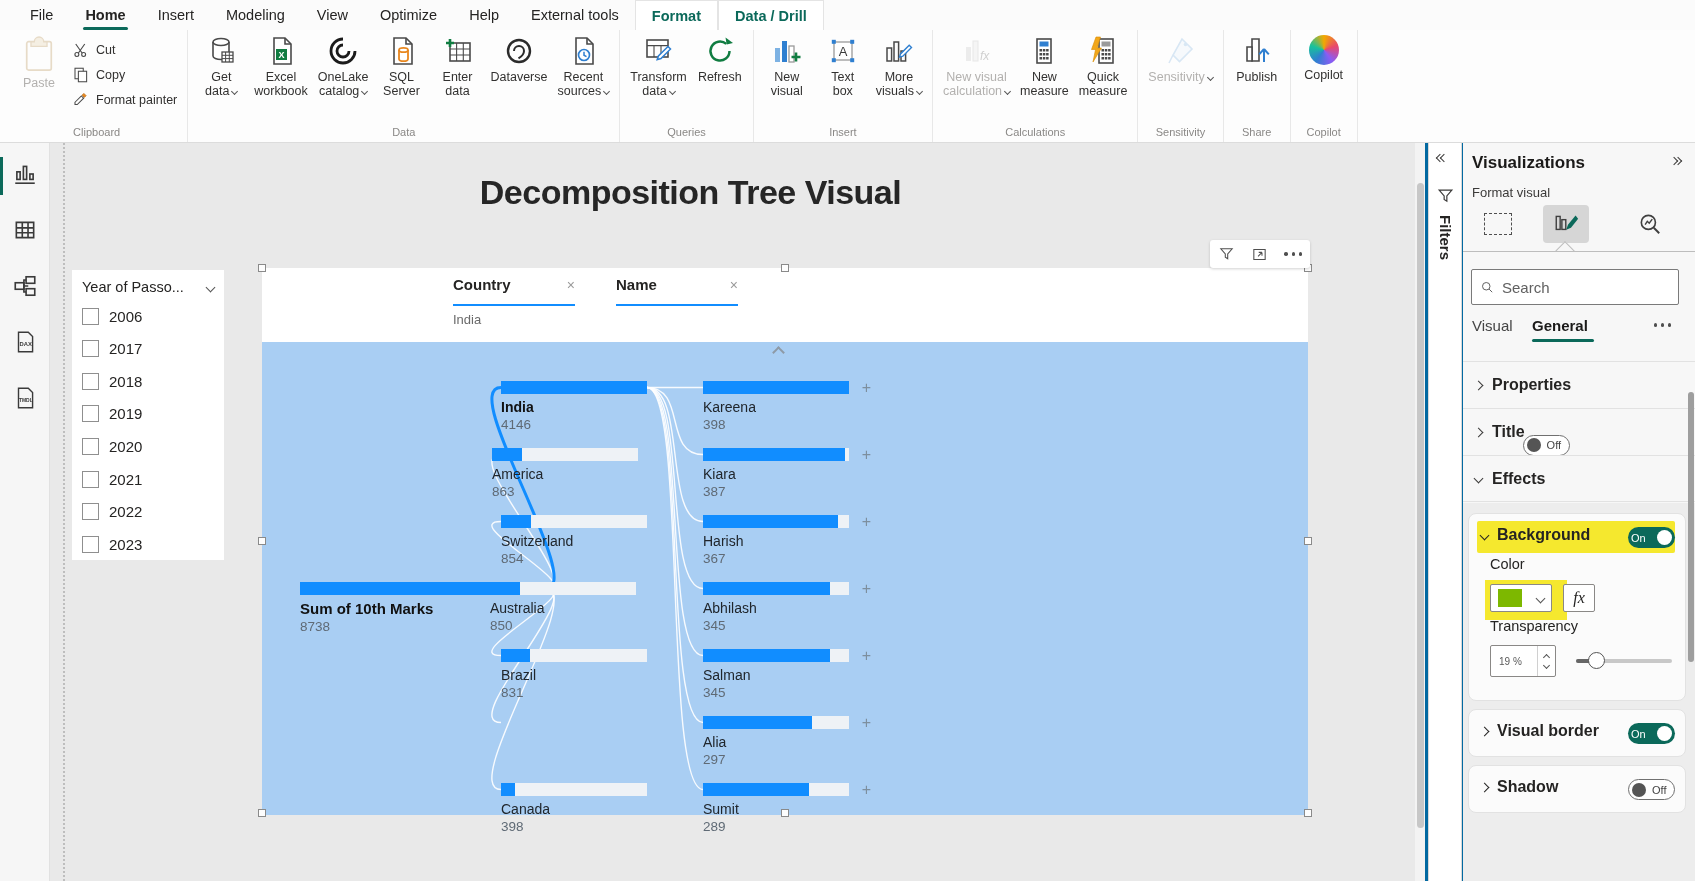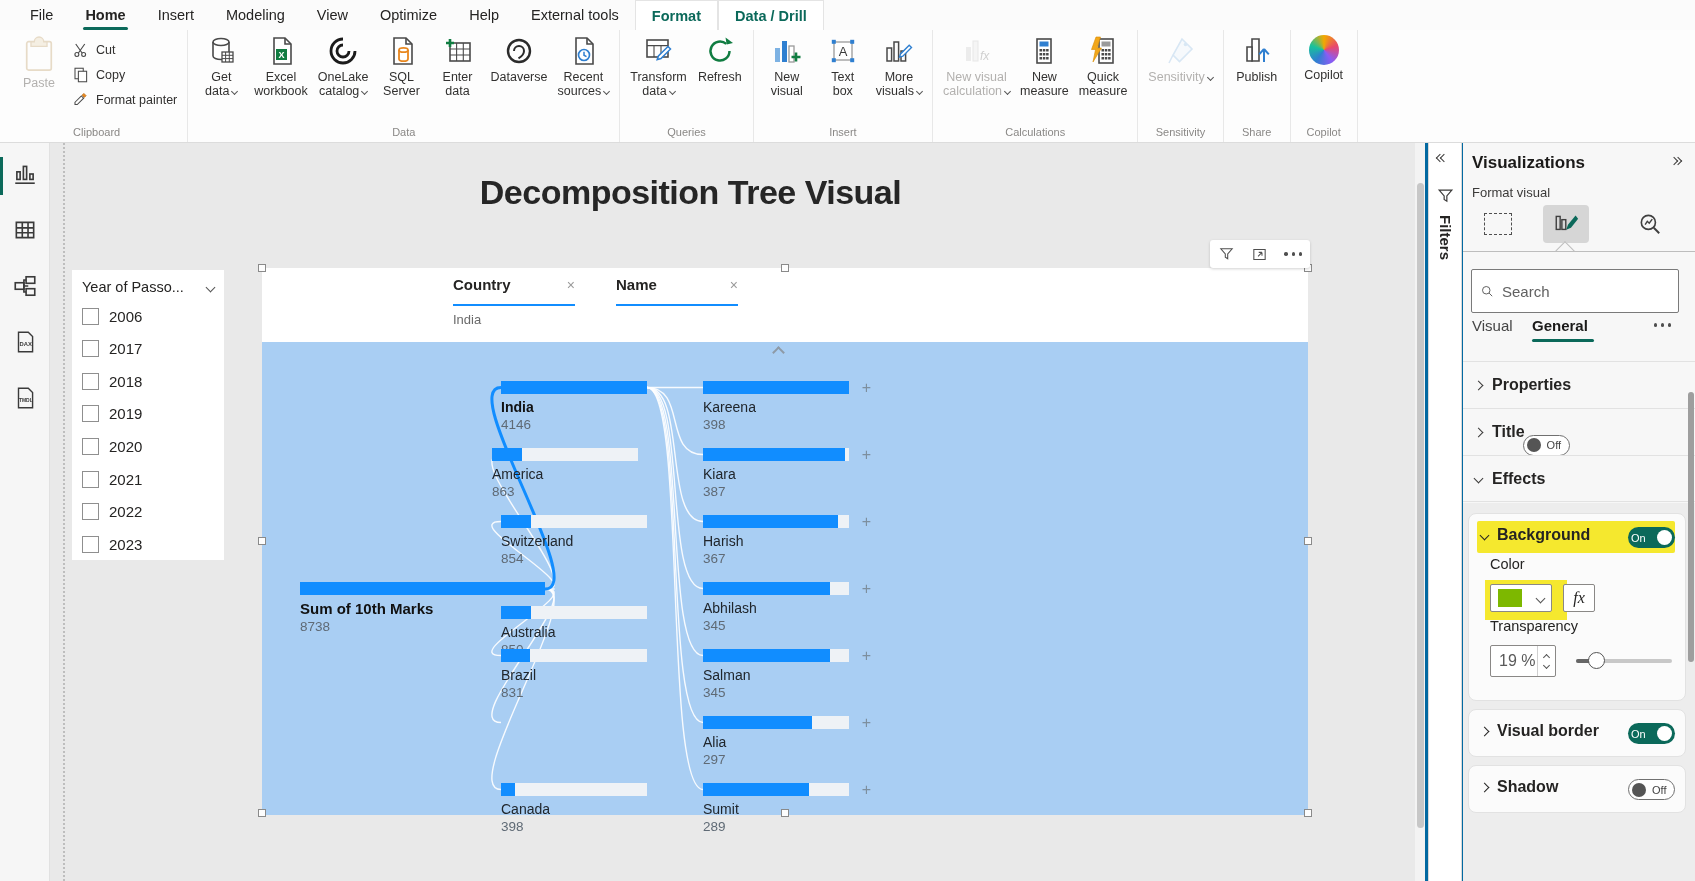--- a/index.html
+++ b/index.html
@@ -110,21 +110,21 @@
   #viz-pane{position:absolute;left:1463px;top:143px;width:232px;height:738px;background:#f7f7f7;}
   #viz-title{position:absolute;left:9px;top:10px;font-size:17px;font-weight:600;color:#1b1a19;}
   #viz-collapse{position:absolute;right:14px;top:15px;color:#3b3a39;cursor:pointer;}
   #viz-subtitle{position:absolute;left:9px;top:42px;font-size:13px;color:#3b3a39;}
   .pane-icon{position:absolute;top:62px;width:46px;height:38px;display:flex;align-items:center;justify-content:center;border-radius:4px;cursor:pointer;}
   .pane-icon.selected{background:#d6d6d6;}
   .pane-icon svg{width:26px;height:26px;}
   .dashed-rect{width:28px;height:22px;border:1.6px dashed #4f4f4f;}
   #icon-divider{position:absolute;left:0;right:0;top:108px;border-top:1px solid #bdbdbd;}
   #icon-notch{position:absolute;left:95px;top:101px;width:14px;height:14px;background:#f7f7f7;border-left:1px solid #bdbdbd;border-top:1px solid #bdbdbd;transform:rotate(45deg);}
-  #pane-search{position:absolute;left:8px;top:126px;width:208px;height:44px;background:#fff;border:1px solid #7a7a7a;border-radius:2px;display:flex;align-items:center;padding:0 8px;gap:7px;}
+  #pane-search{position:absolute;left:8px;top:126px;width:208px;height:36px;background:#fff;border:1px solid #7a7a7a;border-radius:2px;display:flex;align-items:center;padding:0 8px;gap:7px;}
   #pane-search svg{width:15px;height:15px;flex:none;}
   #pane-search span{font-size:15px;color:#616161;}
   .ptab{position:absolute;top:174px;font-size:15px;color:#444;cursor:pointer;}
   #tab-visual{left:9px;}
   #tab-general{left:69px;font-weight:bold;color:#1b1a19;}
   #tab-underline{position:absolute;left:69px;top:196px;width:62px;height:3px;background:var(--accent);border-radius:2px;}
   #tab-more{position:absolute;right:22px;top:180px;cursor:pointer;}
   .pane-row{position:absolute;left:0;width:232px;height:47px;display:flex;align-items:center;padding-left:12px;gap:10px;font-size:16px;font-weight:600;color:#252423;border-top:1px solid #e2e2e2;cursor:pointer;background:#f7f7f7;}
   .pane-row .chev{color:#3b3a39;flex:none;}
   .row-toggle{position:absolute;right:12px;top:13px;}
@@ -142,21 +142,21 @@
   #hl-effects{left:2px;top:320px;width:118px;height:34px;}
   #hl-background{left:8px;top:7px;width:198px;height:32px;border-radius:2px;}
   #hl-color{left:16px;top:66px;width:82px;height:40px;}
   .card-label{position:absolute;left:21px;font-size:14.5px;color:#252423;}
   #lbl-color{top:42px;}
   #lbl-transparency{top:104px;}
   #color-box{position:absolute;left:21px;top:70px;width:62px;height:28px;background:#fff;border:1px solid #8a8886;border-radius:2px;display:flex;align-items:center;justify-content:space-between;padding:0 7px;cursor:pointer;z-index:1;}
   #color-swatch{width:24px;height:18px;background:var(--swatch);}
   #fx-btn{position:absolute;left:94px;top:70px;width:32px;height:28px;background:#fff;border:1px solid #8a8886;border-radius:2px;display:flex;align-items:center;justify-content:center;font-family:"Liberation Serif",serif;font-style:italic;font-size:16px;color:#252423;cursor:pointer;z-index:1;}
   #transp-spinner{position:absolute;left:21px;top:131px;width:66px;height:32px;background:#fff;border:1px solid #8a8886;border-radius:2px;display:flex;align-items:center;}
-  #transp-spinner .val{flex:1;padding-left:8px;font-size:16px;color:#5a5a5a;}
+  #transp-spinner .val{flex:1;padding-left:8px;font-size:10px;color:#5a5a5a;}
   .spin-btns{width:18px;height:100%;border-left:1px solid #d0d0d0;display:flex;flex-direction:column;align-items:center;justify-content:center;gap:3px;cursor:pointer;}
   .spin-btns .chev{width:5px;height:5px;border-width:1.3px;color:#555;}
   #transp-slider{position:absolute;left:107px;top:145px;width:96px;height:4px;background:#c8c8c8;border-radius:2px;cursor:pointer;}
   #transp-slider .fill{position:absolute;left:0;top:0;height:4px;width:20px;background:#666;border-radius:2px;}
   #transp-slider .knob{position:absolute;left:12px;top:-7px;width:17px;height:17px;border-radius:50%;background:#fff;border:1.6px solid #555;}
   #pane-scroll{position:absolute;right:1px;top:0;width:6px;height:738px;}
   #pane-scroll .thumb{position:absolute;left:0;top:249px;height:270px;width:6px;background:#9e9e9e;border-radius:3px;}
 
   
   .toggle{width:47px;height:21px;border-radius:11px;position:relative;display:inline-flex;align-items:center;cursor:pointer;flex:none;}
@@ -655,21 +655,21 @@
             <div class="tlabel">America</div>
             <div class="tvalue">863</div>
           </div>
           <div class="tnode" style="left: 239px; top: 247px;">
             <div class="tbar">
               <div class="tfill" style="width: 20.6%;"></div>
             </div>
             <div class="tlabel">Switzerland</div>
             <div class="tvalue">854</div>
           </div>
-          <div class="tnode" style="left: 239px; top: 314px; margin-top: 24px;">
+          <div class="tnode" style="left: 228px; top: 314px;">
             <div class="tbar">
               <div class="tfill" style="width: 20.5%;"></div>
             </div>
             <div class="tlabel">Australia</div>
             <div class="tvalue">850</div>
           </div>
           <div class="tnode" style="left: 239px; top: 381px;">
             <div class="tbar">
               <div class="tfill" style="width: 20%;"></div>
             </div>

